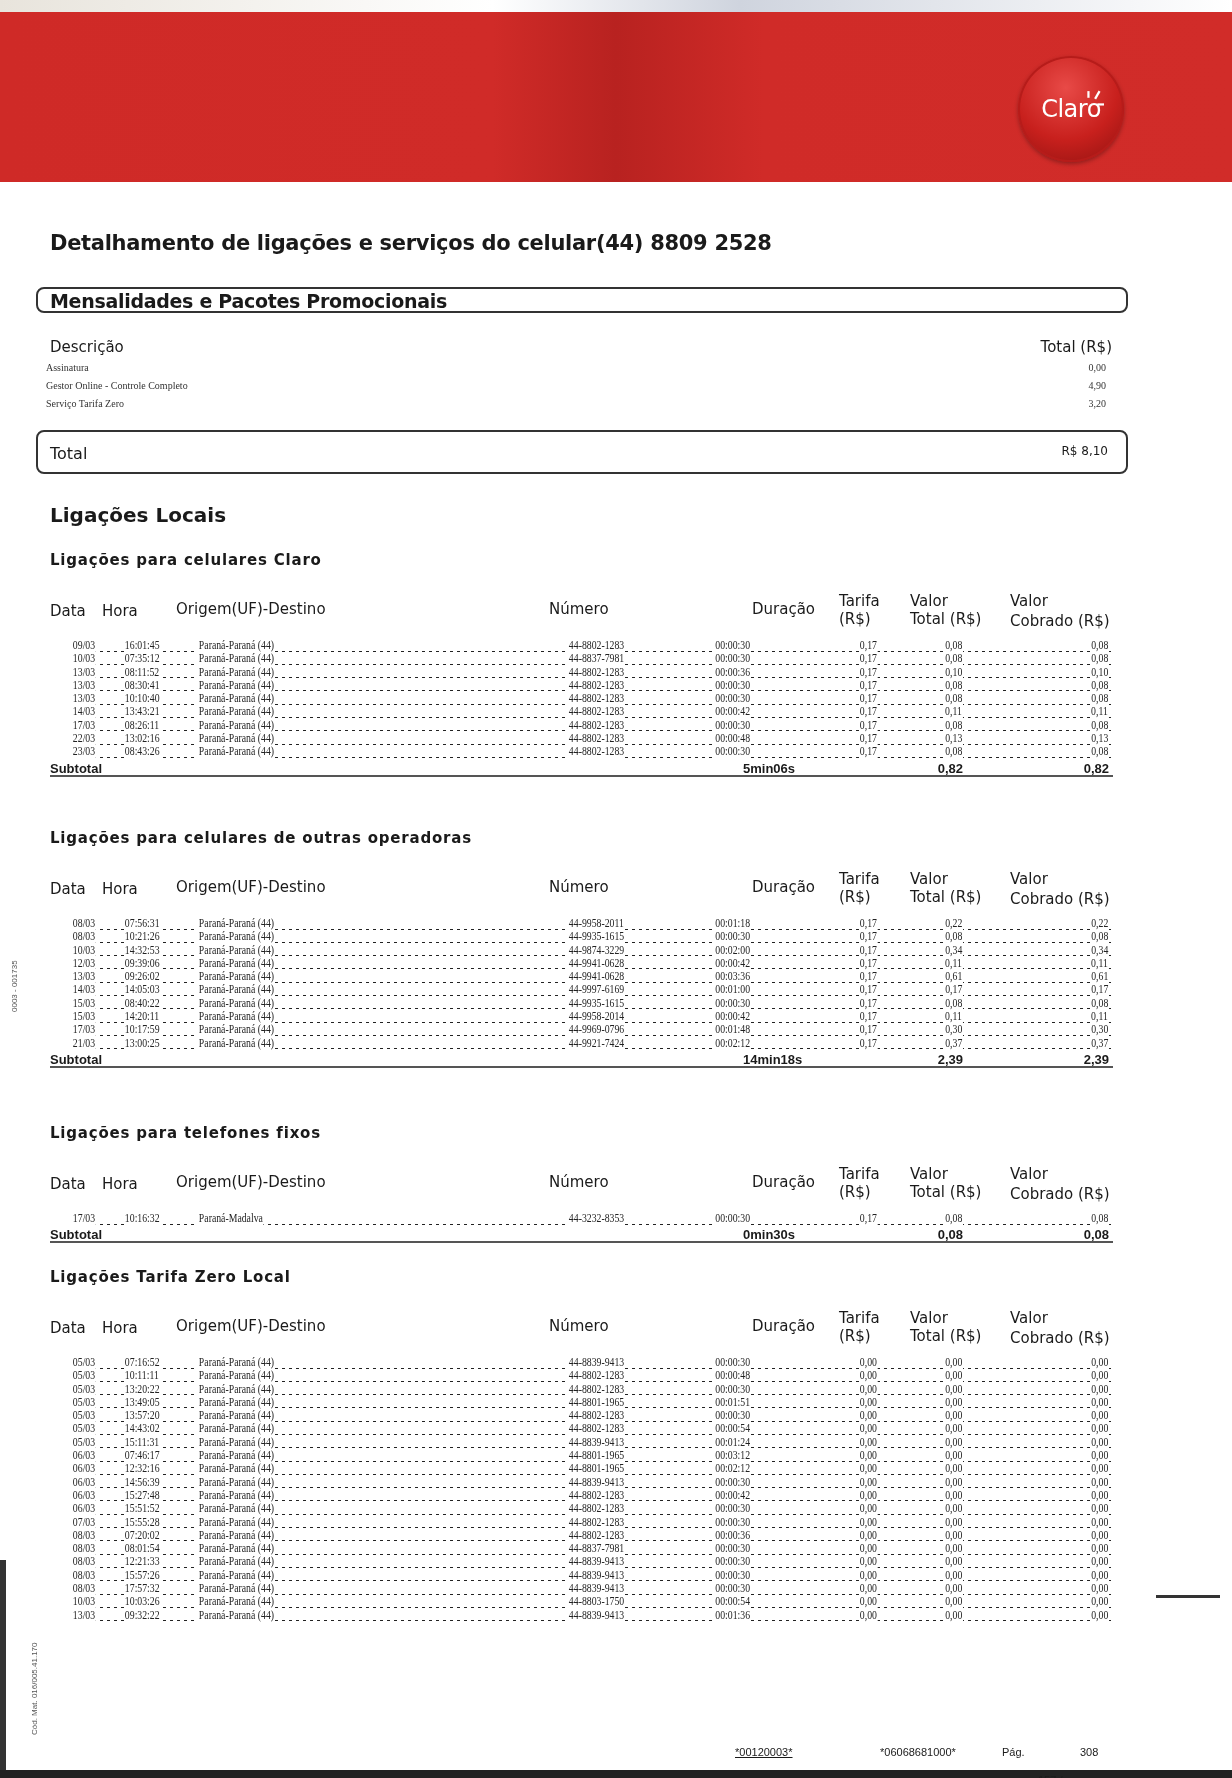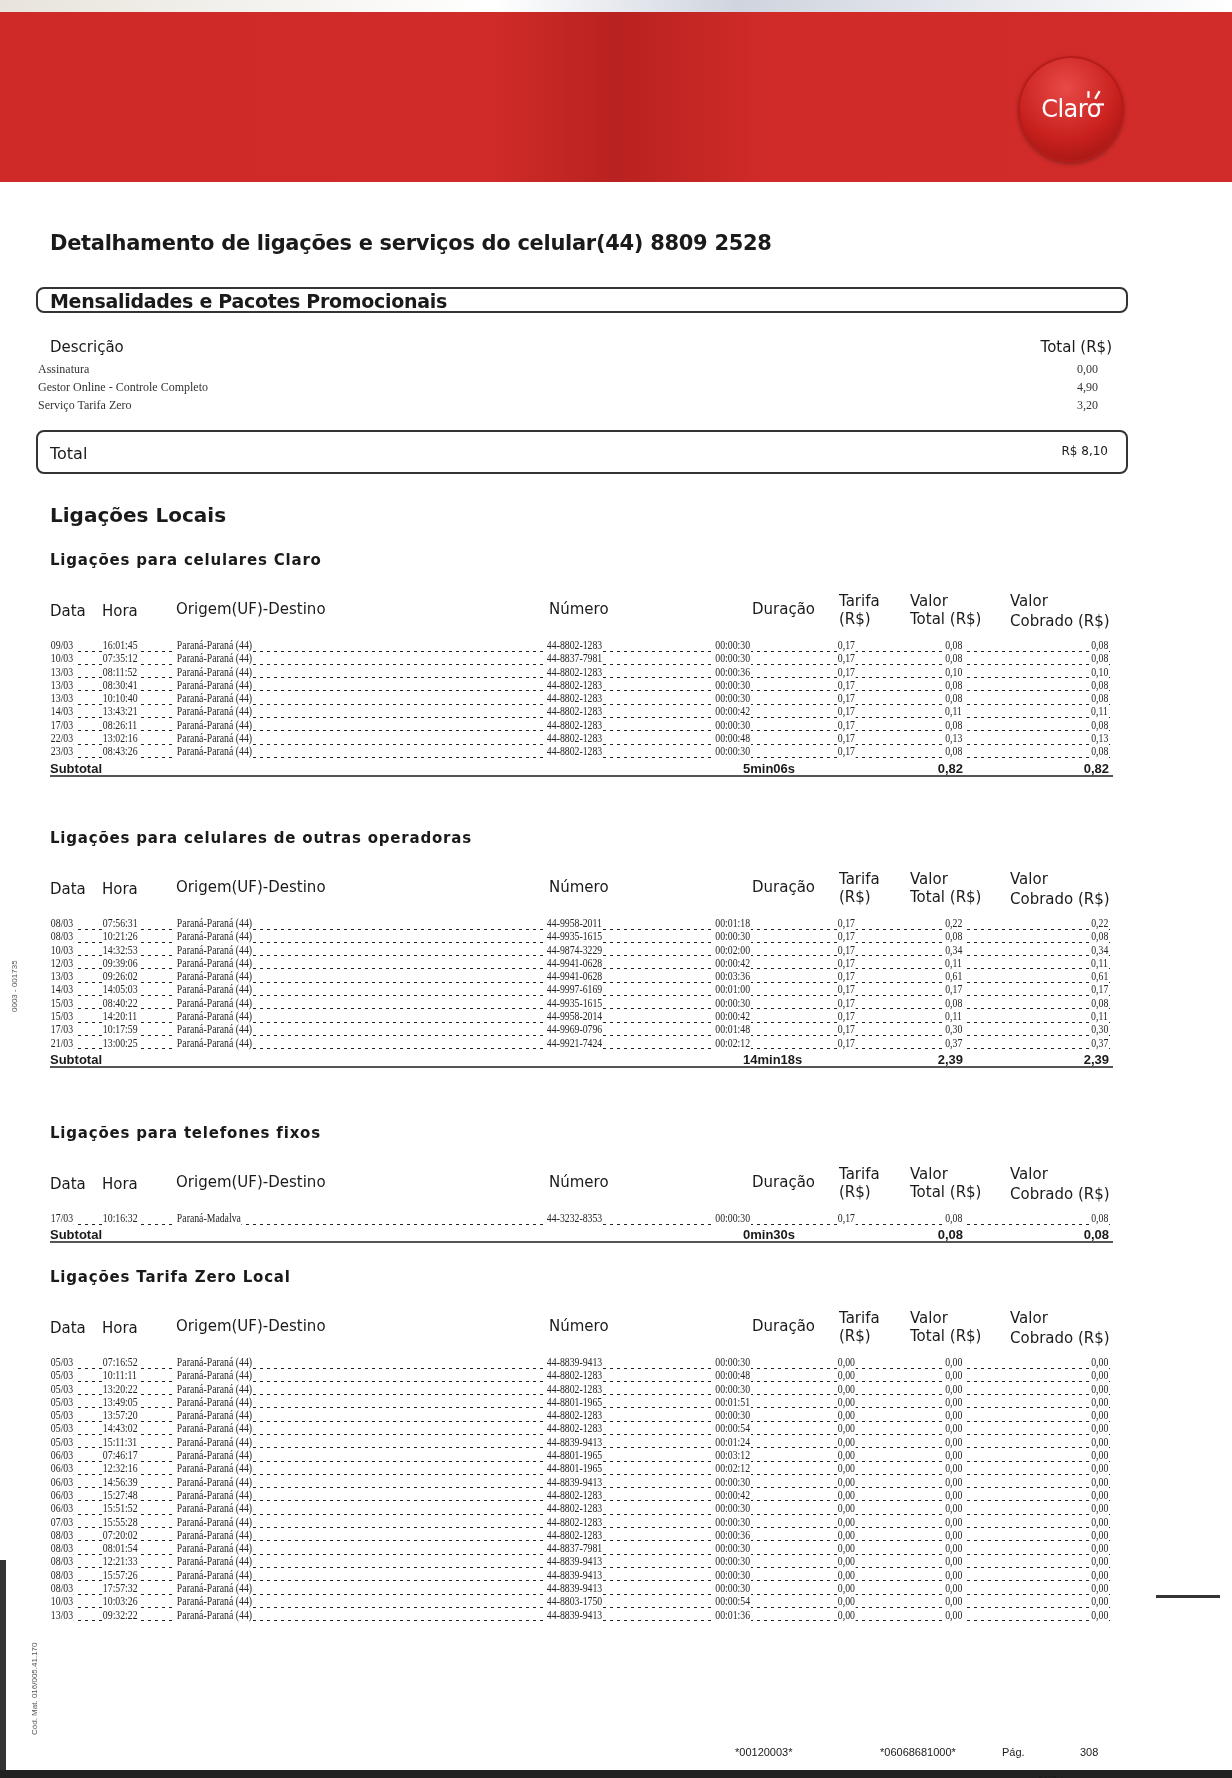--- a/index.html
+++ b/index.html
@@ -20,31 +20,31 @@
 
   .box { position: absolute; left: 36px; width: 1092px; border: 2px solid #333; border-radius: 8px; }
   .box-header { top: 287px; height: 26px; }
   .box-header .label { position: absolute; left: 12px; top: 1px; font-size: 19px; font-weight: 700; font-family: "DejaVu Sans", sans-serif; letter-spacing: -0.3px; }
   .box-total { top: 430px; height: 44px; }
   .box-total .label { position: absolute; left: 12px; top: 12px; font-size: 16px; font-family: "DejaVu Sans", sans-serif; }
   .box-total .value { position: absolute; right: 18px; top: 12px; font-size: 12px; font-family: "DejaVu Sans", sans-serif; }
 
   .desc-head { position: absolute; left: 50px; top: 338px; font-size: 15px; font-family: "DejaVu Sans", sans-serif; }
   .desc-total-head { position: absolute; right: 120px; top: 338px; font-size: 15px; font-family: "DejaVu Sans", sans-serif; }
-  .desc-row { position: absolute; left: 38px; width: 1060px; font-size: 12px; font-family: "Liberation Serif", serif; color: #333; height: 14px; }
+  .desc-row { position: absolute; left: 46px; width: 1060px; font-size: 10px; font-family: "Liberation Serif", serif; color: #333; height: 14px; }
   .desc-row .v { position: absolute; right: 0; }
 
   .sec-title { position: absolute; left: 50px; font-size: 20px; font-weight: 700; font-family: "DejaVu Sans", sans-serif; }
   .sub-title { position: absolute; left: 50px; font-size: 15px; font-family: "DejaVu Sans", sans-serif; letter-spacing: 0.8px; font-weight: 600; }
 
   .table { position: absolute; left: 50px; width: 1063px; text-align: center; }
   .thead { position: relative; height: 40px; font-size: 15px; font-family: "DejaVu Sans", sans-serif; }
   .thead span { position: absolute; top: 0; line-height: 18px; }
   .row { position: relative; height: 13.3px; font-family: "Liberation Sans Narrow", "Liberation Serif", serif; font-size: 11.5px; line-height: 13px; color: #222;
-         background-image: linear-gradient(90deg,#222 50%,transparent 50%); background-size: 7px 1px; background-repeat: repeat-x; background-position: 0 11.5px; }
+         background-image: linear-gradient(90deg,#222 50%,transparent 50%); background-size: 7px 1px; background-repeat: repeat-x; background-position: 0 11.5px; margin-left: 22px; }
   .row span { position: absolute; top: 0; background: #fff; padding: 0 1px; transform: scaleX(0.85); transform-origin: left top; white-space: nowrap; }
   .row span.r { transform-origin: right top; }
   .subtotal { position: relative; height: 18px; font-size: 13px; font-weight: 700; font-family: "Liberation Sans", sans-serif; border-bottom: 2px solid #555; }
   .subtotal span { position: absolute; top: 2px; }
 
   .c-data { left: 0; } .c-hora { left: 52px; } .c-orig { left: 126px; } .c-num { left: 496px; }
   .c-dur { right: 362px; } .c-tar { left: 787px; } .c-vt { right: 150px; } .c-vc { right: 4px; }
 
   .footer { position: absolute; top: 1746px; font-size: 11px; font-family: "Liberation Sans", sans-serif; }
   .side-code { position: absolute; font-size: 8px; color: #555; transform: rotate(-90deg); transform-origin: left top; white-space: nowrap; font-family: "Liberation Sans", sans-serif; }
@@ -571,20 +571,20 @@
         <span class="c-vt r">0,00</span>
         <span class="c-vc r">0,00</span>
       </div>
     </div>
   </div>
 
 <div class="right-mark"></div>
 <div class="left-strip"></div>
 <div class="bottom-strip"></div>
 
-<div class="footer" style="left:735px;">*00120003*</div>
+<div class="footer" style="left:735px;text-decoration:underline;">*00120003*</div>
 <div class="footer" style="left:880px;">*06068681000*</div>
 <div class="footer" style="left:1002px;">Pág.</div>
 <div class="footer" style="left:1038px;margin-top:28px;">157 /</div>
 <div class="footer" style="left:1080px;">308</div>
 
 <div class="side-code" style="left:10px;top:1012px;">0003 - 001735</div>
 <div class="side-code" style="left:30px;top:1735px;">Cód. Mat. 016/005.41.170</div>
 
 </body></html>

